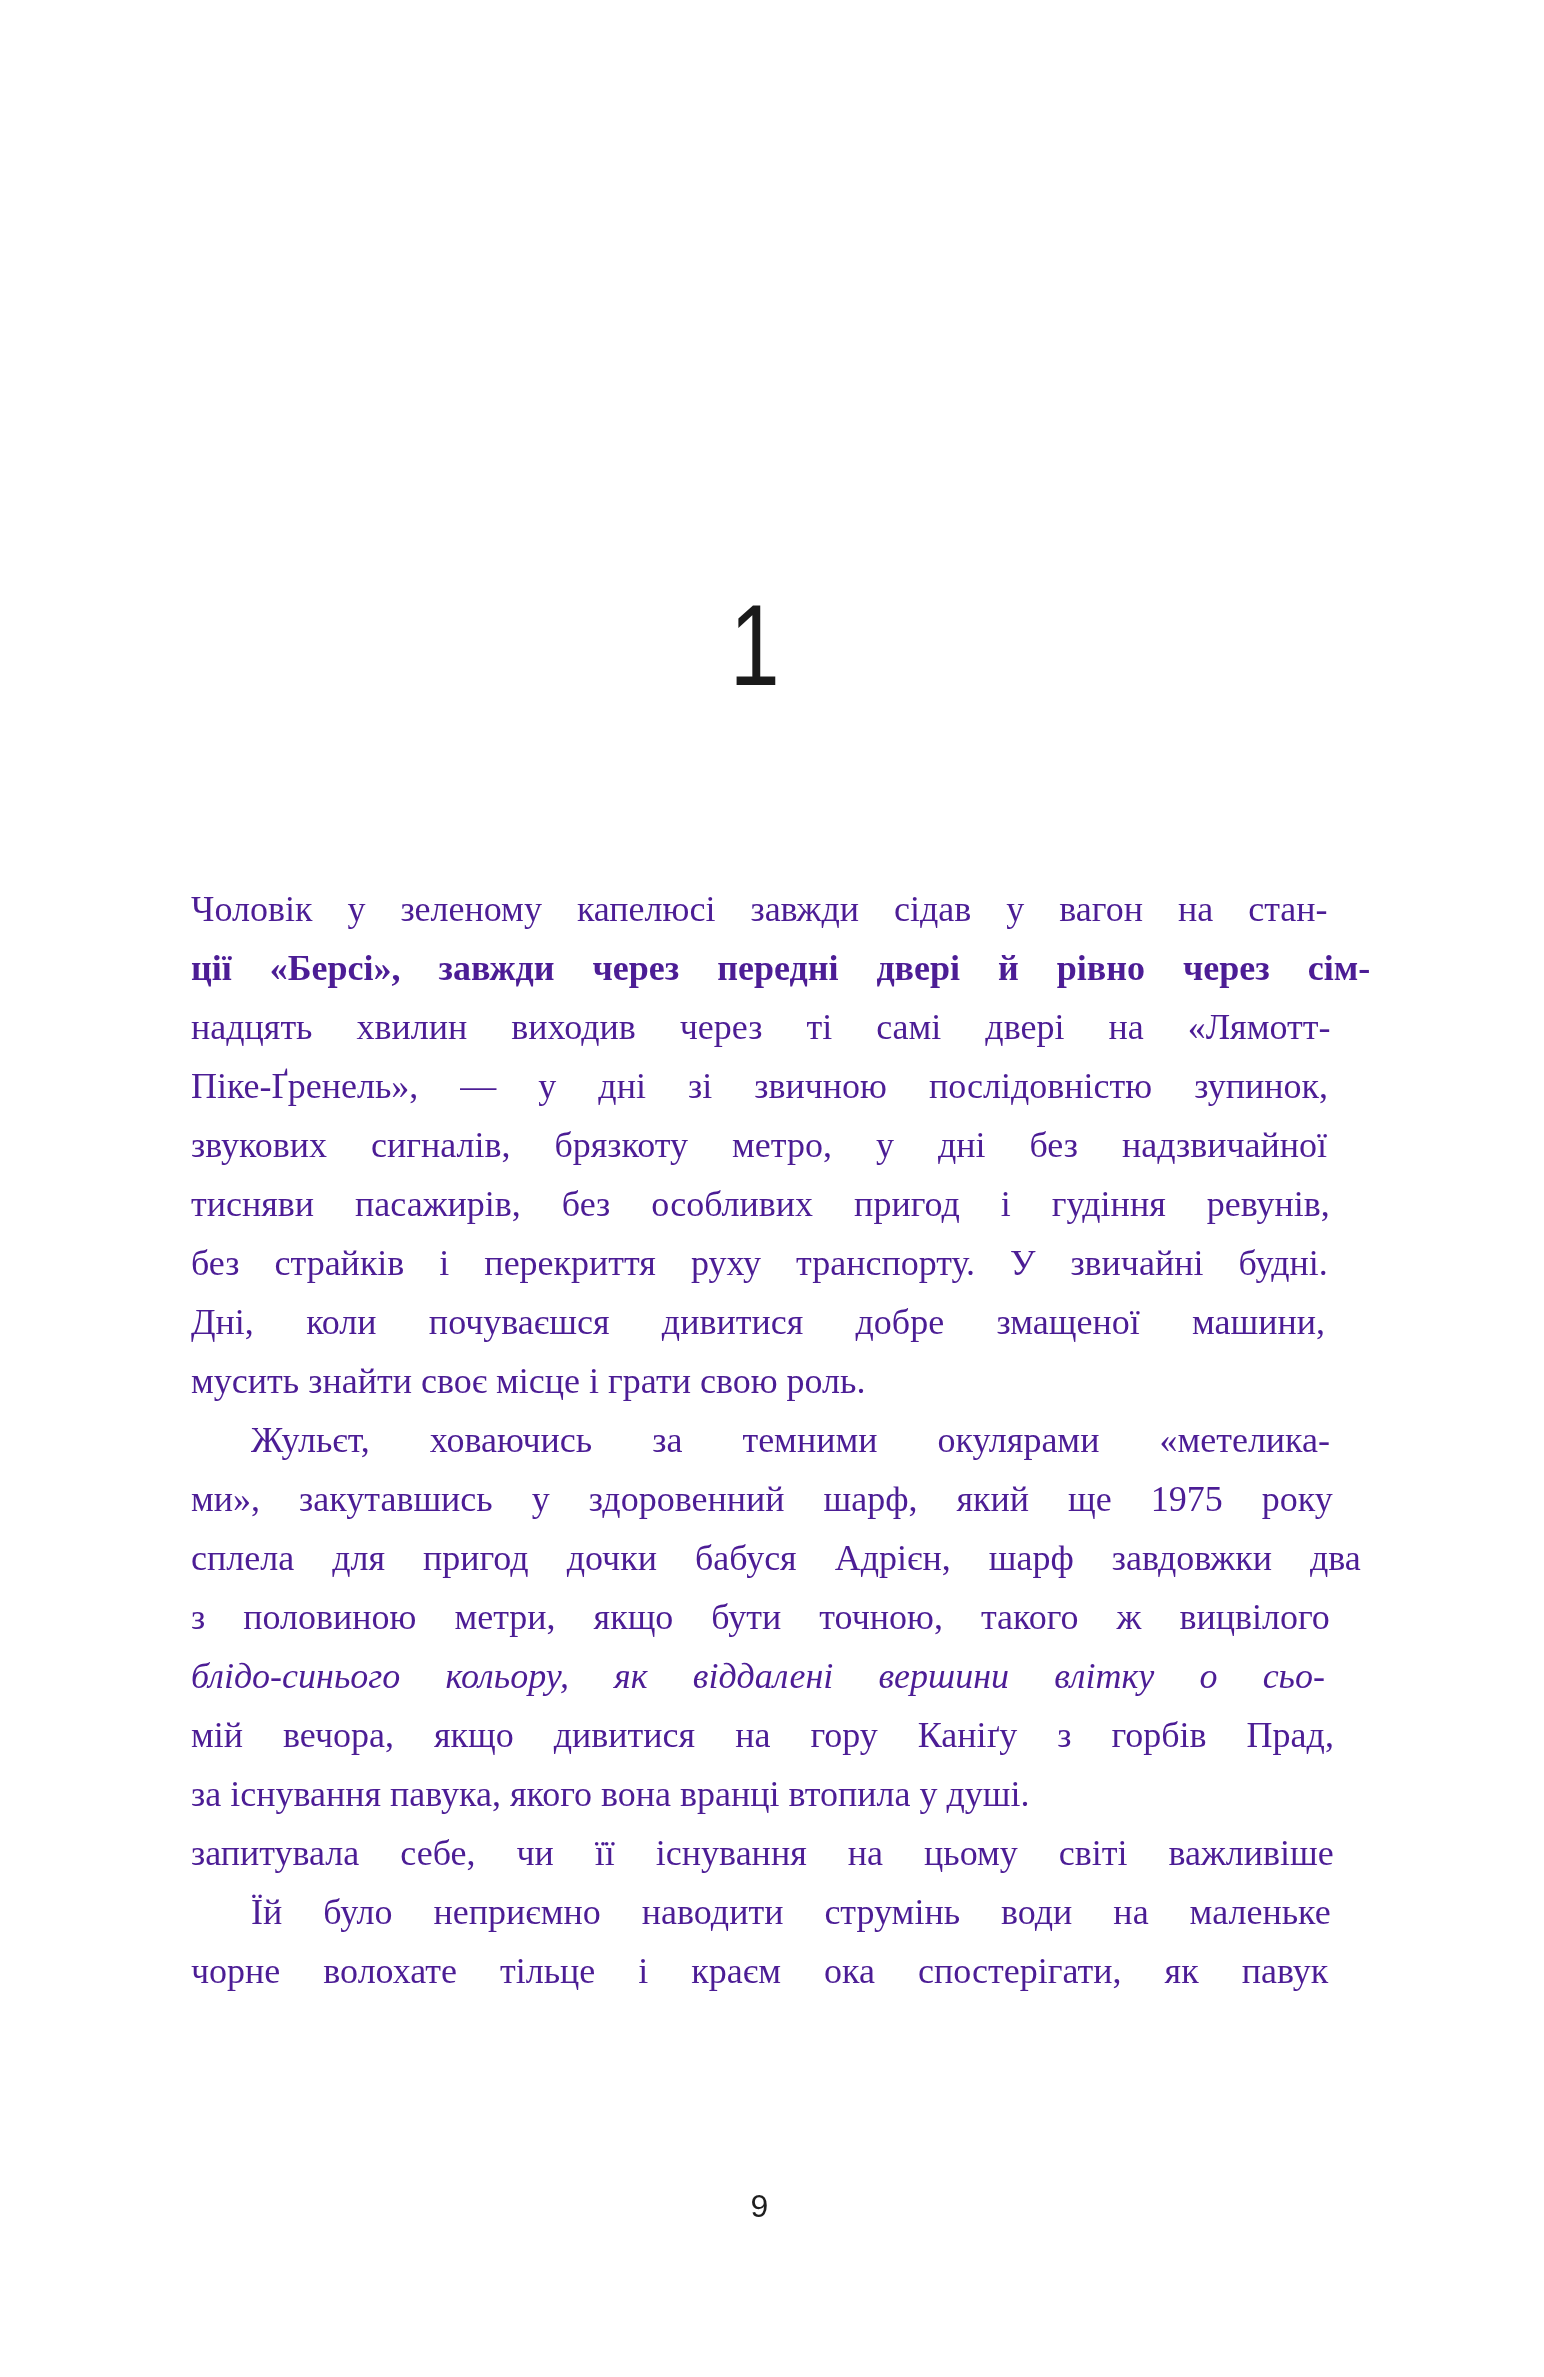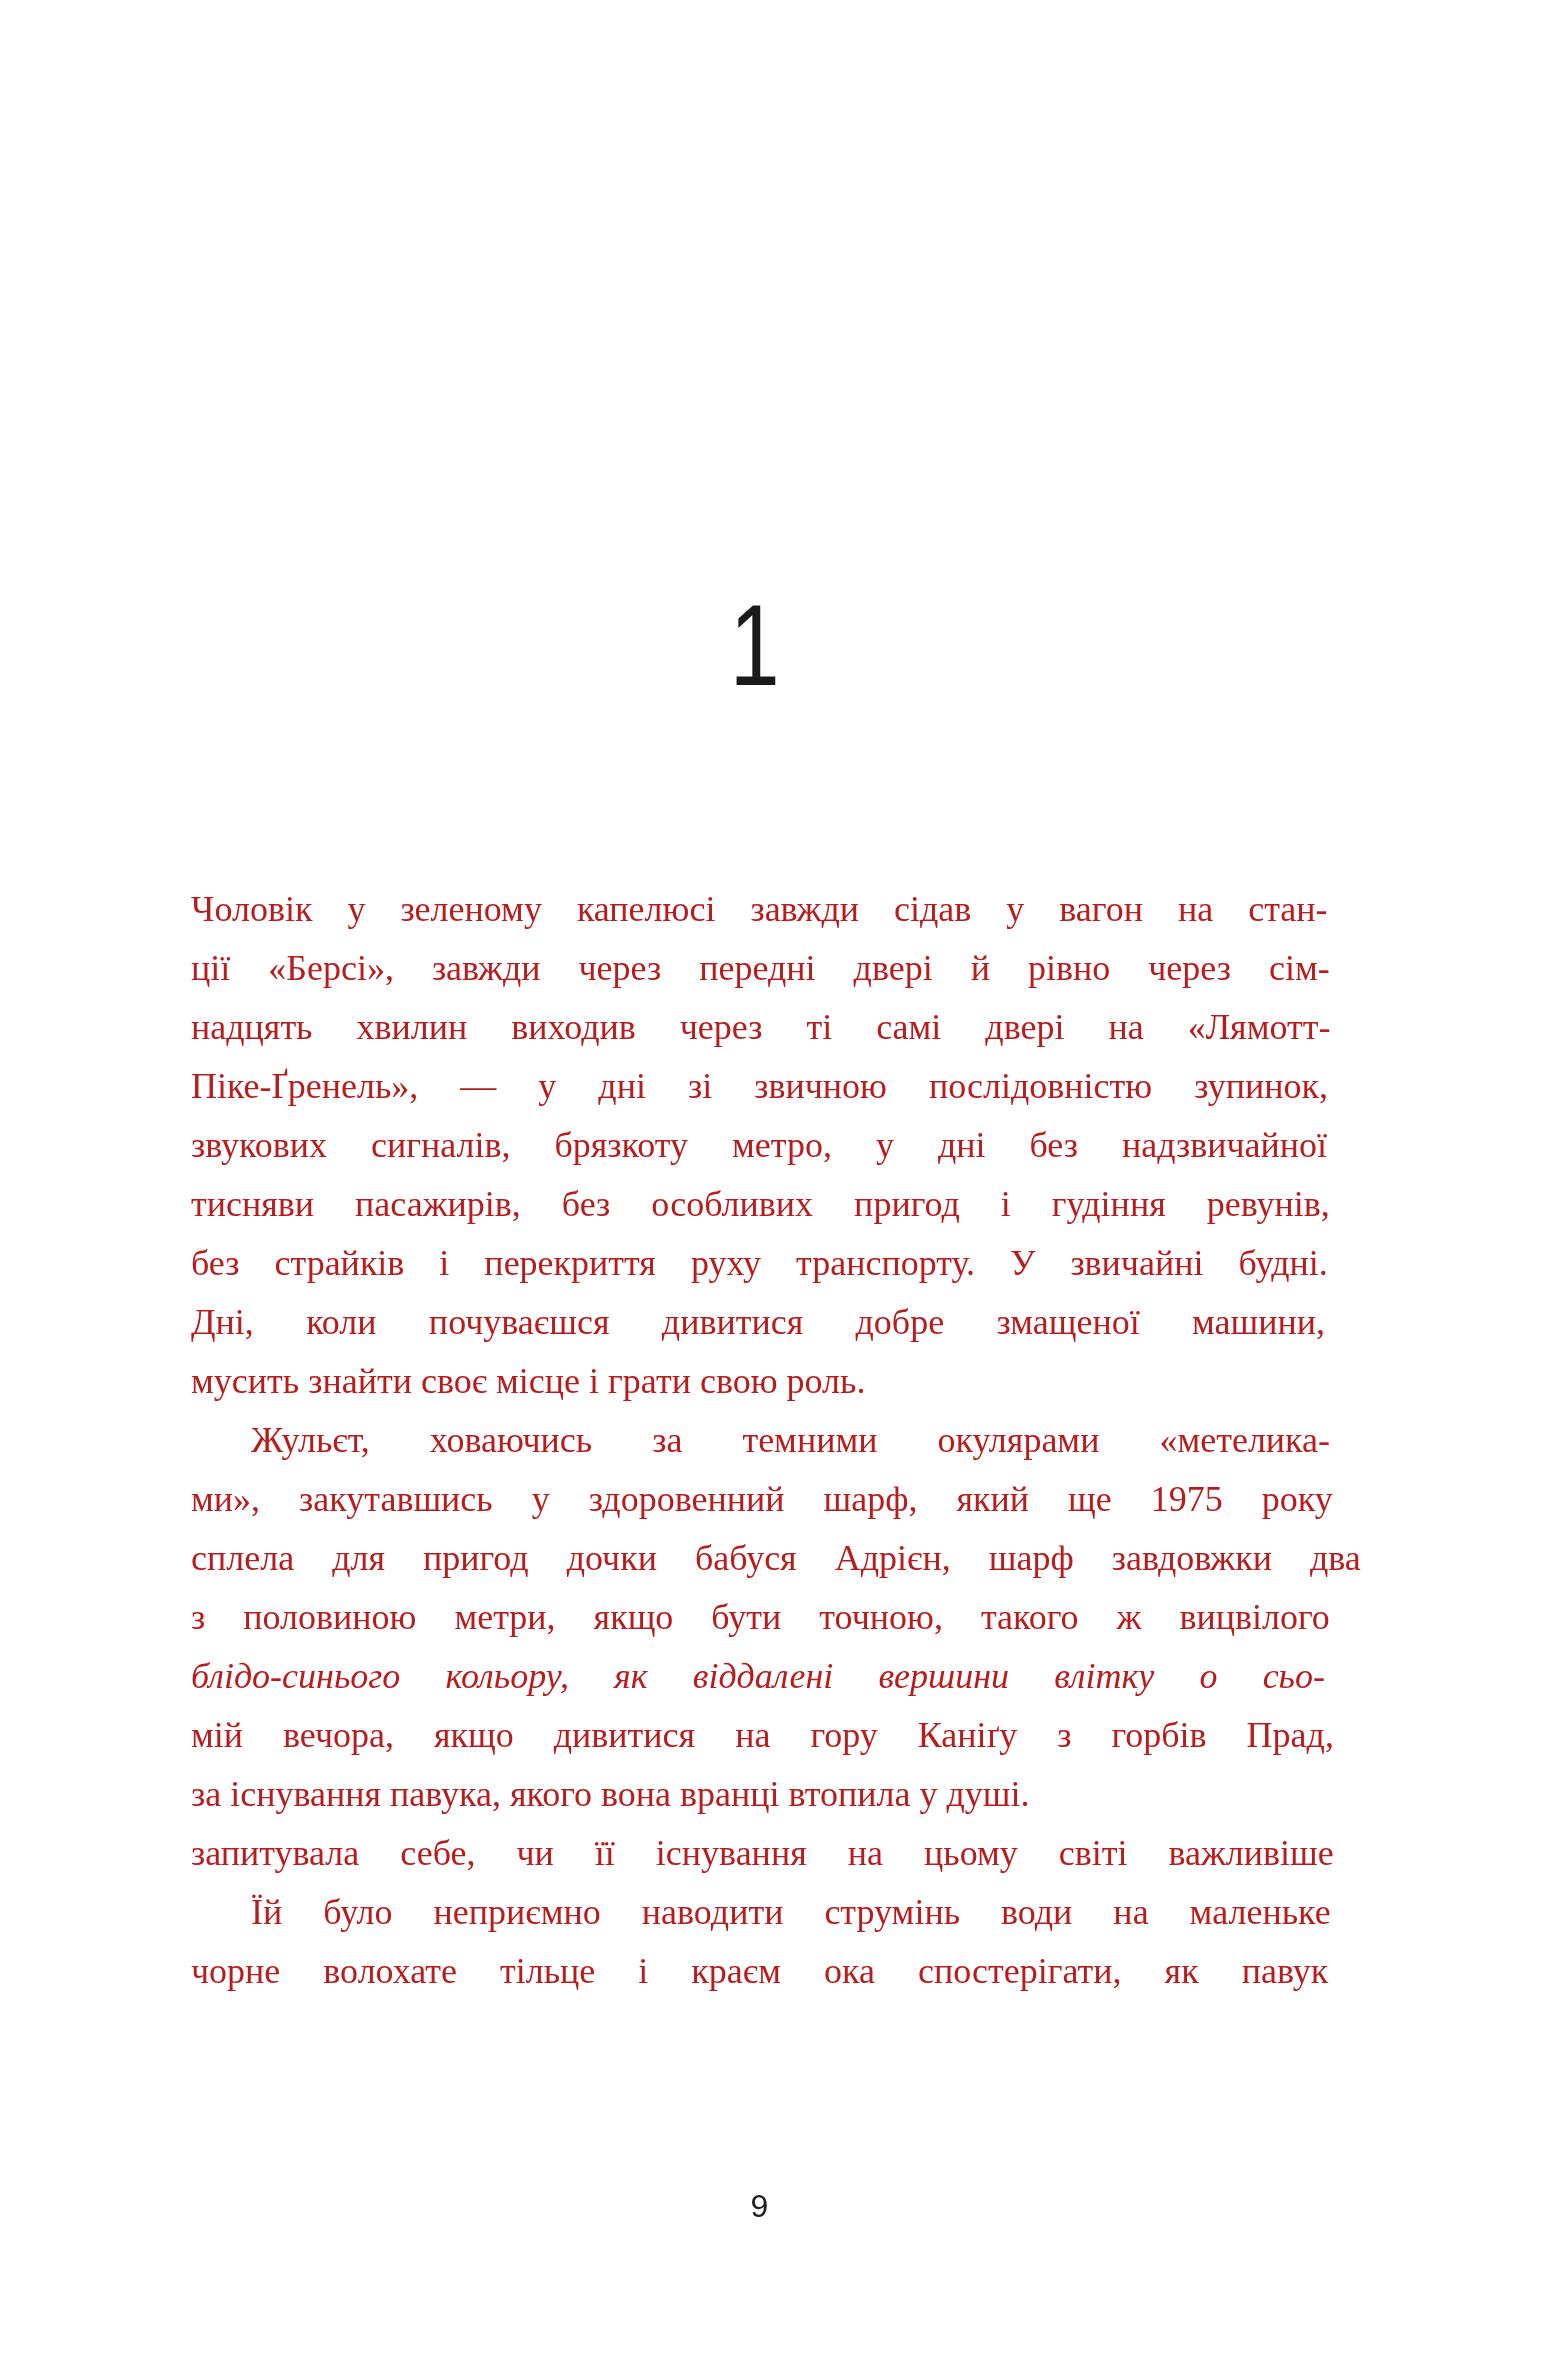--- a/index.html
+++ b/index.html
@@ -36,21 +36,21 @@
     transform-origin: 755px 0;
   }
   .body-text {
     position: absolute;
     left: 191px;
     top: 880px;
     width: 1134px;
     font-family: "Liberation Serif", "DejaVu Serif", serif;
     font-size: 36px;
     line-height: 59px;
-    color: #b91c1c;
+    color: #4c1d95;
   }
   .line {
     display: block;
     height: 59px;
     white-space: nowrap;
     text-align: justify;
     text-align-last: justify;
     overflow: visible;
   }
   .line.last {
@@ -76,21 +76,21 @@
 <body>
 
 <div class="page">
 
   <div class="chapter-number">1</div>
 
   <div class="body-text">
 
     <div>
       <span class="line" style="word-spacing: 26px;">Чоловік у зеленому капелюсі завжди сідав у вагон на стан-</span>
-      <span class="line" style="word-spacing: 29px;">ції «Берсі», завжди через передні двері й рівно через сім-</span>
+      <span class="line" style="word-spacing: 29px; font-weight: bold;">ції «Берсі», завжди через передні двері й рівно через сім-</span>
       <span class="line" style="word-spacing: 35px;">надцять хвилин виходив через ті самі двері на «Лямотт-</span>
       <span class="line" style="word-spacing: 33px;">Піке-Ґренель», — у дні зі звичною послідовністю зупинок,</span>
       <span class="line" style="word-spacing: 35px;">звукових сигналів, брязкоту метро, у дні без надзвичайної</span>
       <span class="line" style="word-spacing: 32px;">тисняви пасажирів, без особливих пригод і гудіння ревунів,</span>
       <span class="line" style="word-spacing: 26px;">без страйків і перекриття руху транспорту. У звичайні будні.</span>
       <span class="line" style="word-spacing: 40px;">Дні, коли почуваєшся дивитися добре змащеної машини,</span>
       <span class="line last">мусить знайти своє місце і грати свою роль.</span>
     </div>
 
     <div>

